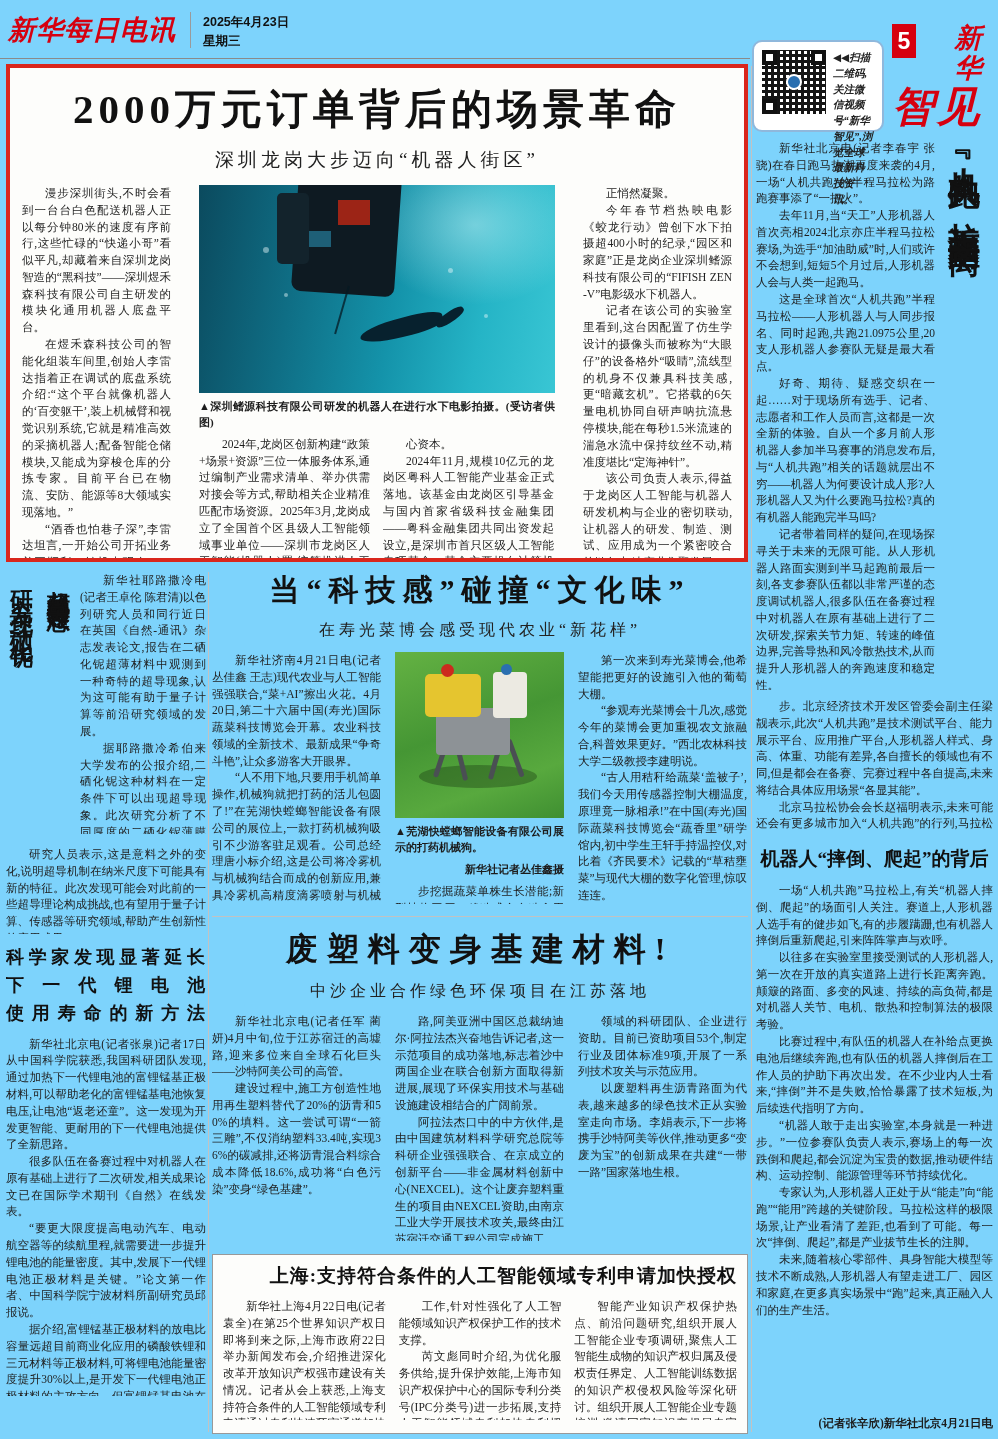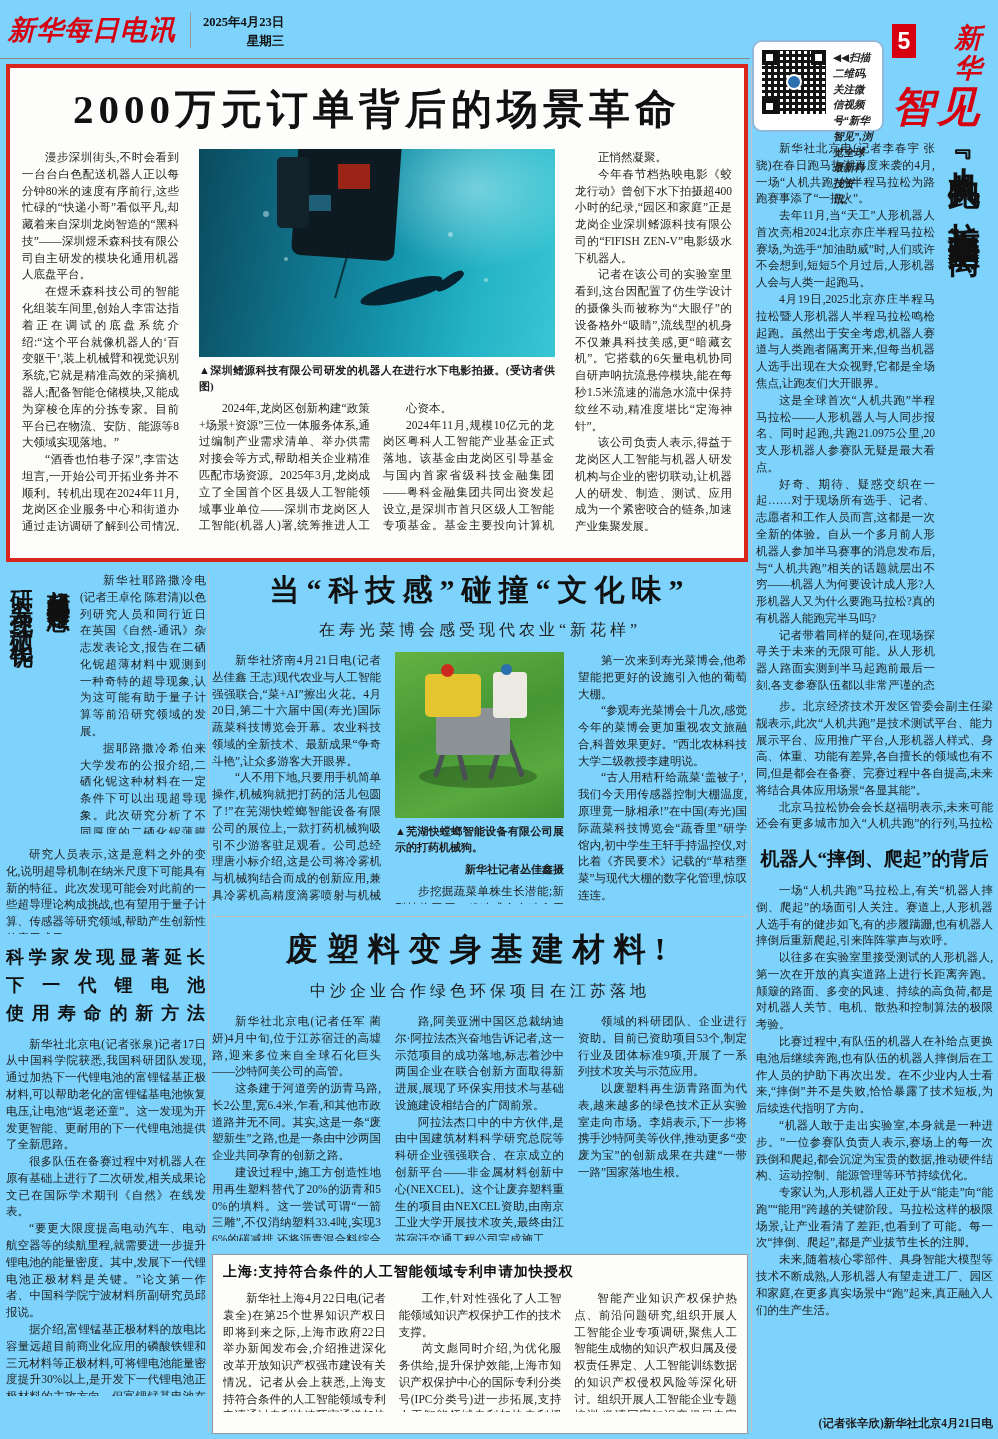--- a/index.html
+++ b/index.html
@@ -3,21 +3,21 @@
 <meta charset="utf-8">
 <style>
   * { box-sizing: border-box; margin: 0; padding: 0; }
   body { background:#e8e8e8; font-family:"Liberation Serif","DejaVu Serif",serif; }
   .page { position:relative; width:998px; height:1439px; margin:0 auto; background:#7dd3fc; overflow:hidden; color:#1c1c1c; }
 
   
   .masthead { position:absolute; top:6px; left:8px; height:50px; display:flex; align-items:flex-start; }
   .logo { color:#d6000f; font-size:27px; font-weight:bold; font-style:italic; letter-spacing:1px; line-height:48px; font-family:"Liberation Serif",serif; }
   .mast-div { width:1px; background:#9a9a9a; height:36px; margin:6px 12px 0 14px; }
-  .date-block { font-size:12.5px; font-weight:bold; color:#111; padding-top:7px; line-height:1.55; font-family:Liberation Serif, serif;text-align:right; }
+  .date-block { font-size:12.5px; font-weight:bold; color:#111; padding-top:7px; line-height:1.55; font-family:Liberation Sans, sans-serif; }
   .mast-rule { position:absolute; top:58px; left:0; width:750px; height:1px; background:#8a8a8a; }
 
   .brand-cluster { position:absolute; top:24px; left:752px; width:240px; display:flex; }
   .qr-panel { width:150px; height:92px; border:2px solid #8fb8dc; border-radius:10px; background:#fff; margin-top:16px; padding:8px; display:flex; gap:7px; }
   .qr { width:64px; height:64px; position:relative; flex:none;
         background: repeating-linear-gradient(0deg,#15151500 0 3px,#151515 3px 6px),
                     repeating-linear-gradient(90deg,#fff 0 3px,#151515 3px 6px); }
   .qr-marker { position:absolute; width:15px; height:15px; border:4px solid #111; background:#fff; }
   .qr-m1{top:0;left:0} .qr-m2{top:0;right:0} .qr-m3{bottom:0;left:0}
   .qr-center { position:absolute; top:24px; left:24px; width:16px; height:16px; border-radius:50%; background:#2a6fb0; border:2px solid #fff; }
@@ -28,21 +28,21 @@
   .brand-script { color:#d6000f; font-size:27px; font-weight:bold; font-style:italic; line-height:1.1;margin-left:34px; }
   .brand-name { color:#d6000f; font-size:42px; font-weight:900; letter-spacing:3px; line-height:1.05; margin-top:2px;font-style:italic; }
 
   
   .paras p { font-size:11.5px; line-height:1.46; text-align:justify; text-indent:2em; word-break:break-all; color:#1e1e1e; }
 
   
   .main-box { position:absolute; left:6px; top:64px; width:742px; height:498px; border:4px solid #d9261c; background:#fdfdfb; padding:6px 12px; overflow:hidden; }
   .main-headline { text-align:center; font-size:41px; font-weight:900; letter-spacing:5px; color:#111; margin-top:8px; font-family:Liberation Serif, serif; }
   .main-sub { text-align:center; font-size:19px; letter-spacing:4px; margin-top:10px; color:#222; }
-  .main-cols { display:flex; gap:20px; margin-top:12px; height:382px; overflow:hidden; }
+  .main-cols { display:flex; gap:28px; margin-top:12px; height:382px; overflow:hidden; }
   .mcol { width:164px; overflow:hidden; }
   .mcol-mid { width:356px; display:flex; flex-direction:column; }
   .photo-cap { font-size:11px; font-weight:bold; line-height:1.45; margin:6px 0 5px; text-align:justify; }
   .mid-cols { display:flex; gap:13px; flex:1; overflow:hidden; }
   .mid-col { width:171px; overflow:hidden; }
 
   
   .photo1 { position:relative; width:356px; height:208px; overflow:hidden; flex:none;
             background:linear-gradient(100deg,#0b4a5e 0%,#0f6e85 28%,#1493aa 55%,#25b4c6 78%,#39c6d4 100%); }
   .p1-glow { position:absolute; right:-30px; top:-40px; width:220px; height:160px; border-radius:50%;
@@ -86,21 +86,21 @@
   .p2-can { position:absolute; left:58%; top:12%; width:20%; height:28%; background:#eceae2; border-radius:4px; }
   .p2-cap2 { position:absolute; left:63%; top:7%; width:11px; height:11px; border-radius:50%; background:#2a6fb0; }
   .p2-leg { position:absolute; width:5px; background:#4a4f53; border-radius:3px; }
   .cap-credit { text-align:right !important; }
 
   .pla-sec { position:absolute; left:212px; top:920px; width:536px; height:330px; overflow:hidden; }
   .pla-sec .sec-title { font-size:32px; letter-spacing:9px; margin-top:8px; }
   .pla-sec .sec-cols { height:228px; }
 
   .sh-sec { position:absolute; left:212px; top:1254px; width:536px; height:180px; border:1px solid #999; padding:8px 10px; overflow:hidden; background:#fdfdfb; }
-  .sh-title { text-align:left; font-size:14px; font-weight:900; letter-spacing:1px; color:#111; font-family:"Liberation Serif",serif; }
+  .sh-title { text-align:right; font-size:19px; font-weight:900; letter-spacing:1px; color:#111; font-family:"Liberation Serif",serif; }
   .sh-cols { display:flex; gap:13px; margin-top:9px; height:122px; overflow:hidden; }
   .sh-col { width:163px; overflow:hidden; }
 
   
   .right-col { position:absolute; left:756px; top:140px; width:237px; height:1294px; overflow:hidden; }
   .marathon { display:flex; }
   .mar-text { width:179px; height:550px; overflow:hidden; }
   .mar-title { writing-mode:vertical-rl; text-orientation:upright; font-size:32px; font-weight:900; height:550px; letter-spacing:3px; line-height:1.55; margin-left:4px; color:#111; font-family:"Liberation Serif",serif; }
   .mar-full { margin-top:8px; height:132px; overflow:hidden; }
   .fall-head { font-size:19px; font-weight:900; text-align:center; margin:16px 0 10px; color:#111; font-family:"Liberation Serif",serif; }
@@ -140,20 +140,21 @@
       <div class="brand-top">
         <div class="page-num">5</div>
         <div class="brand-script">新华</div>
       </div>
       <div class="brand-name">智见</div>
     </div>
   </div>
 
   <div class="main-box">
     <div class="main-headline">2000万元订单背后的场景革命</div>
+    <div class="main-sub">深圳龙岗大步迈向“机器人街区”</div>
     <div class="main-cols">
       <div class="mcol paras">
           <p>漫步深圳街头,不时会看到一台台白色配送机器人正以每分钟80米的速度有序前行,这些忙碌的“快递小哥”看似平凡,却藏着来自深圳龙岗智造的“黑科技”——深圳煜禾森科技有限公司自主研发的模块化通用机器人底盘平台。</p>
           <p>在煜禾森科技公司的智能化组装车间里,创始人李雷达指着正在调试的底盘系统介绍:“这个平台就像机器人的‘百变躯干’,装上机械臂和视觉识别系统,它就是精准高效的采摘机器人;配备智能仓储模块,又能成为穿梭仓库的分拣专家。目前平台已在物流、安防、能源等8大领域实现落地。”</p>
           <p>“酒香也怕巷子深”,李雷达坦言,一开始公司开拓业务并不顺利。转机出现在2024年11月,龙岗区企业服务中心和街道办通过走访调研了解到公司情况,并将这款移动机器人平台纳入供需对接平台的重点推荐名录。</p>
         </div>
       <div class="mcol-mid">
         <div class="photo1">
           <div class="p1-glow"></div>
           <div class="p1-rig"></div>
@@ -256,21 +257,20 @@
         </div>
     </div>
   </div>
 
   <div class="pla-sec">
     <div class="sec-title">废塑料变身基建材料!</div>
     <div class="sec-sub">中沙企业合作绿色环保项目在江苏落地</div>
     <div class="sec-cols">
       <div class="sec-col paras">
           <p>新华社北京电(记者任军 蔺妍)4月中旬,位于江苏宿迁的高墟路,迎来多位来自全球石化巨头——沙特阿美公司的高管。</p>
-          <p>这条建于河道旁的沥青马路,长2公里,宽6.4米,乍看,和其他市政道路并无不同。其实,这是一条“废塑新生”之路,也是一条由中沙两国企业共同孕育的创新之路。</p>
           <p>建设过程中,施工方创造性地用再生塑料替代了20%的沥青和50%的填料。这一尝试可谓“一箭三雕”,不仅消纳塑料33.4吨,实现36%的碳减排,还将沥青混合料综合成本降低18.6%,成功将“白色污染”变身“绿色基建”。</p>
         </div>
       <div class="sec-col paras">
           <p>路,阿美亚洲中国区总裁纳迪尔·阿拉法杰兴奋地告诉记者,这一示范项目的成功落地,标志着沙中两国企业在联合创新方面取得新进展,展现了环保实用技术与基础设施建设相结合的广阔前景。</p>
           <p>阿拉法杰口中的中方伙伴,是由中国建筑材料科学研究总院等科研企业强强联合、在京成立的创新平台——非金属材料创新中心(NEXCEL)。这个让废弃塑料重生的项目由NEXCEL资助,由南京工业大学开展技术攻关,最终由江苏宿迁交通工程公司完成施工。</p>
         </div>
       <div class="sec-col paras">
           <p>领域的科研团队、企业进行资助。目前已资助项目53个,制定行业及团体标准9项,开展了一系列技术攻关与示范应用。</p>
           <p>以废塑料再生沥青路面为代表,越来越多的绿色技术正从实验室走向市场。李娟表示,下一步将携手沙特阿美等伙伴,推动更多“变废为宝”的创新成果在共建“一带一路”国家落地生根。</p>
         </div>
@@ -292,21 +292,20 @@
         </div>
     </div>
   </div>
 
   <div class="right-col">
     <div>
       <div class="marathon">
         <div class="mar-text paras">
             <p>新华社北京电(记者李春宇 张骁)在春日跑马热潮再度来袭的4月,一场“人机共跑”的半程马拉松为路跑赛事添了“一把火”。</p>
             <p>去年11月,当“天工”人形机器人首次亮相2024北京亦庄半程马拉松赛场,为选手“加油助威”时,人们或许不会想到,短短5个月过后,人形机器人会与人类一起跑马。</p>
-            <p>4月19日,2025北京亦庄半程马拉松暨人形机器人半程马拉松鸣枪起跑。虽然出于安全考虑,机器人赛道与人类跑者隔离开来,但每当机器人选手出现在大众视野,它都是全场焦点,让跑友们大开眼界。</p>
             <p>这是全球首次“人机共跑”半程马拉松——人形机器人与人同步报名、同时起跑,共跑21.0975公里,20支人形机器人参赛队无疑是最大看点。</p>
             <p>好奇、期待、疑惑交织在一起……对于现场所有选手、记者、志愿者和工作人员而言,这都是一次全新的体验。自从一个多月前人形机器人参加半马赛事的消息发布后,与“人机共跑”相关的话题就层出不穷——机器人为何要设计成人形?人形机器人又为什么要跑马拉松?真的有机器人能跑完半马吗?</p>
             <p>记者带着同样的疑问,在现场探寻关于未来的无限可能。从人形机器人路面实测到半马起跑前最后一刻,各支参赛队伍都以非常严谨的态度调试机器人,很多队伍在备赛过程中对机器人在原有基础上进行了二次研发,探索关节力矩、转速的峰值边界,完善导热和风冷散热技术,从而提升人形机器人的奔跑速度和稳定性。</p>
           </div>
         <div class="mar-title">『人机共跑』,拉近与未来的距离</div>
       </div>
       <div class="mar-full paras">
           <p>步。北京经济技术开发区管委会副主任梁靓表示,此次“人机共跑”是技术测试平台、能力展示平台、应用推广平台,人形机器人样式、身高、体重、功能有差异,各自擅长的领域也有不同,但是都会在备赛、完赛过程中各自提高,未来将结合具体应用场景“各显其能”。</p>
           <p>北京马拉松协会会长赵福明表示,未来可能还会有更多城市加入“人机共跑”的行列,马拉松或将成为人形机器人走向应用的“练兵场”,见证人与机器人共同奔向未来。</p>
         </div>

